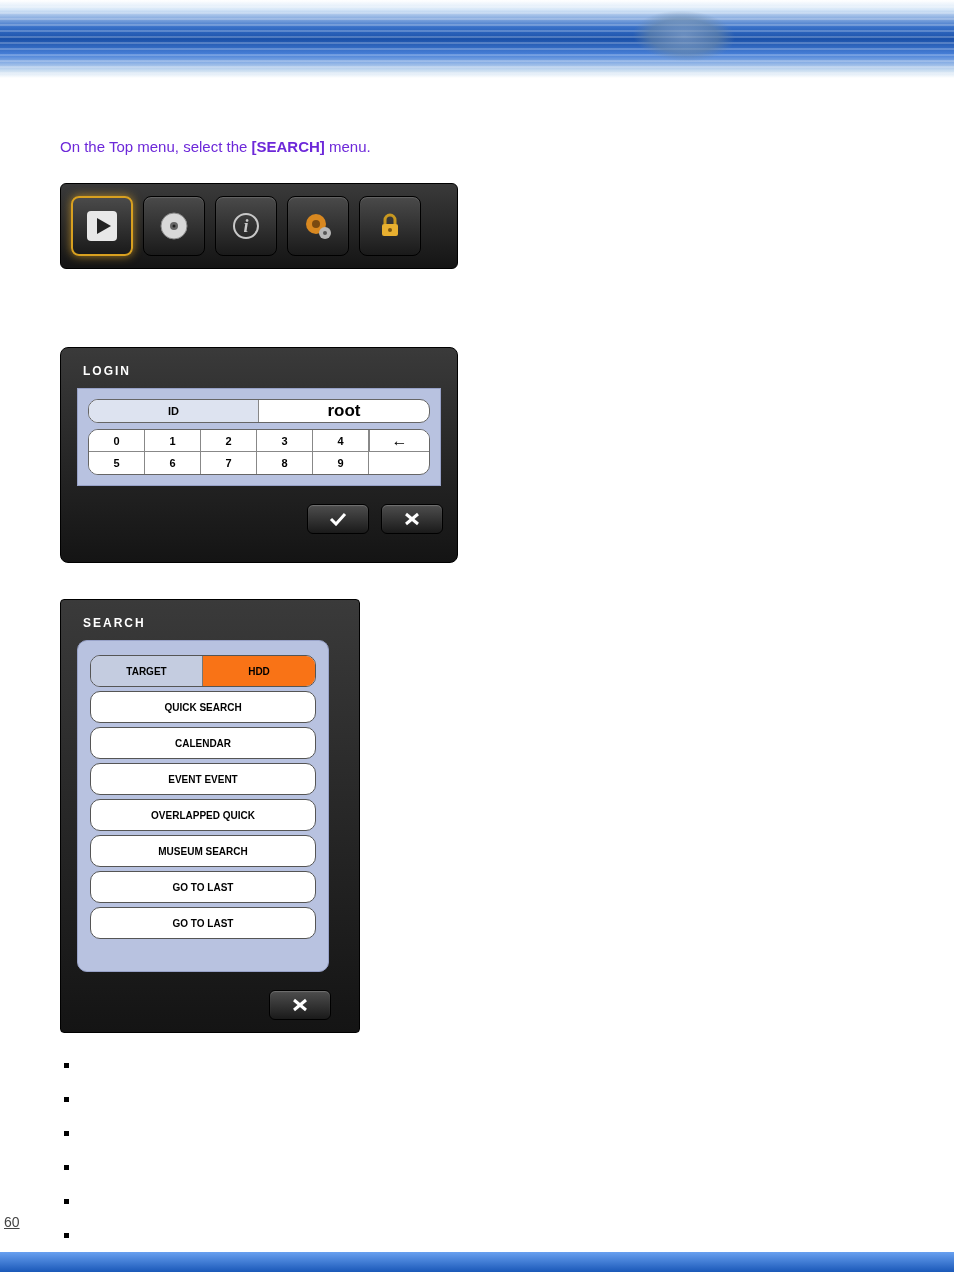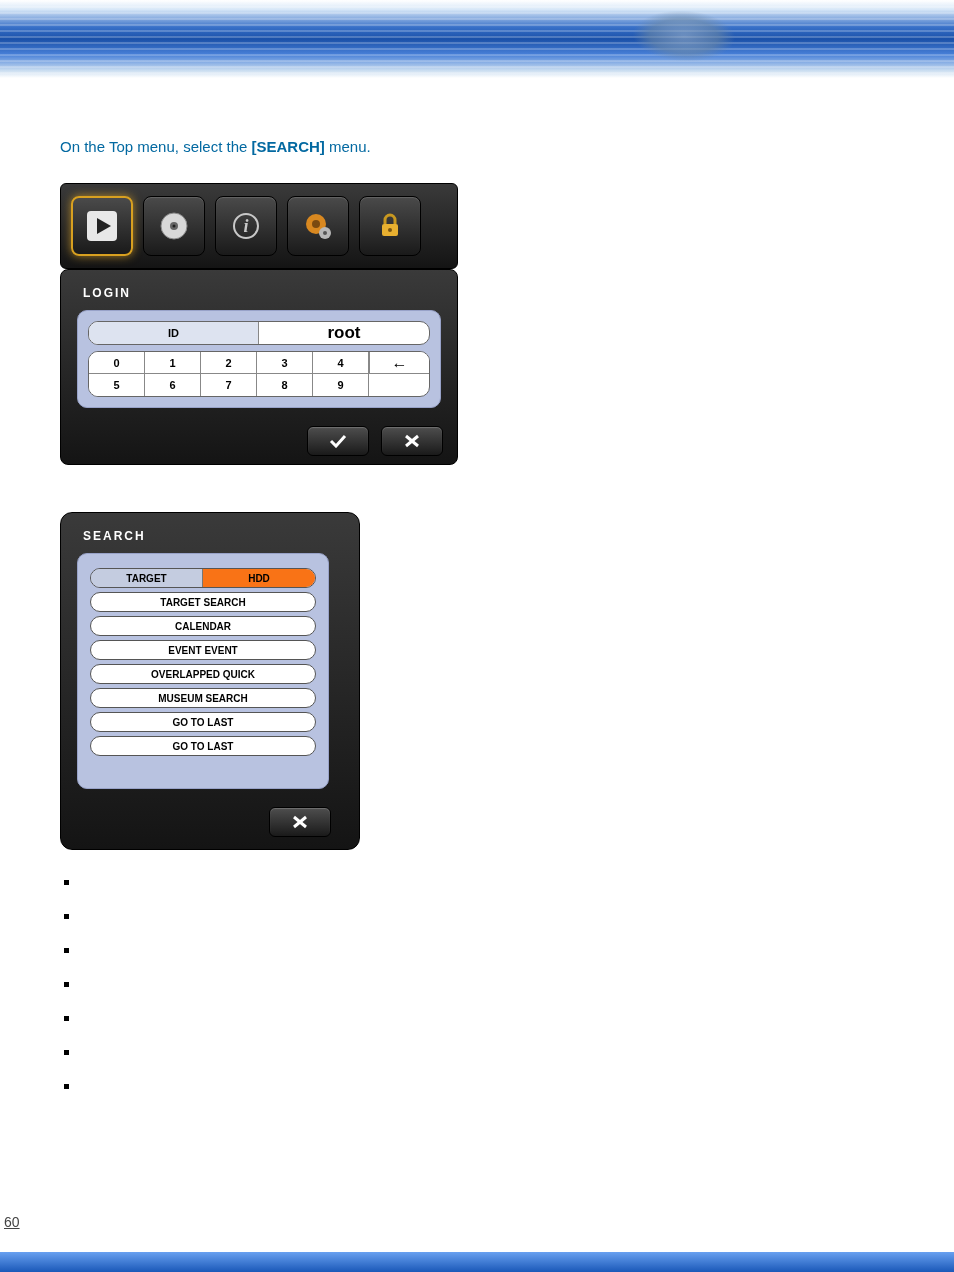--- a/index.html
+++ b/index.html
@@ -31,21 +31,21 @@
     background: radial-gradient(ellipse at center, #9ab0c8 0%, #6a88a8 40%, transparent 60%);
     border-radius: 50%;
     opacity: 0.6;
     transform: skewX(8deg);
   }
   .content {
     padding: 60px 60px 0 60px;
   }
   .instruction {
     font-size: 15px;
-    color: #0369a1;
+    color: #6d28d9;
     margin-bottom: 28px;
   }
   .instruction b { font-weight: bold; }
 
   
   .topmenu {
     width: 398px;
     height: 86px;
     background: linear-gradient(#3a3a3a, #141414);
     border: 1px solid #000;
@@ -66,37 +66,38 @@
     box-shadow: inset 0 1px 1px rgba(255,255,255,0.15);
   }
   .topmenu-btn.selected {
     border: 2px solid #d8a020;
     box-shadow: 0 0 10px rgba(230,170,40,0.7);
   }
   .topmenu-btn svg { width: 34px; height: 34px; }
 
   
   .login-panel {
+    margin-top: 78px;
     width: 398px;
     background: linear-gradient(#3a3a3a, #141414);
     border: 1px solid #000;
     border-radius: 8px;
-    padding: 0 0 8px 0;
+    padding: 0 0 28px 0;
   }
   .panel-title {
     color: #fff;
     font-size: 12px;
     letter-spacing: 2px;
     font-weight: bold;
     padding: 16px 22px 10px 22px;
   }
   .panel-body {
     background: #b8c2e0;
     border: 1px solid #98a2c8;
-    border-radius: 10px;
+    border-radius: 0;
     margin: 0 16px;
     padding: 10px 10px 10px 10px;
   }
   .login-row {
     display: flex;
     border: 1px solid #666;
     border-radius: 10px;
     overflow: hidden;
     margin-bottom: 6px;
     background: #fff;
@@ -174,41 +175,41 @@
     border-radius: 6px;
     display: flex;
     align-items: center;
     justify-content: center;
     box-shadow: inset 0 1px 1px rgba(255,255,255,0.2);
   }
   .action-btn svg { width: 18px; height: 14px; }
 
   
   .search-panel {
-    margin-top: 47px;
+    margin-top: 36px;
     width: 300px;
     background: linear-gradient(#3a3a3a, #141414);
     border: 1px solid #000;
-    border-radius: 12px;
+    border-radius: 4px;
     padding: 0 14px 12px 0;
   }
   .search-body {
     background: #b8c2e0;
     border: 1px solid #98a2c8;
     border-radius: 10px;
     margin: 0 16px;
     padding: 14px 12px 28px 12px;
     min-height: 230px;
   }
   .search-row {
     border: 1px solid #555;
     border-radius: 10px;
     background: #fff;
     margin-bottom: 4px;
-    height: 20px;
+    height: 32px;
     display: flex;
     align-items: center;
     justify-content: center;
     font-size: 10px;
     font-weight: bold;
     overflow: hidden;
   }
   .search-row.target {
     background: #d0d6e8;
   }
@@ -365,21 +366,21 @@
     </div>
   </div>
 
   <div class="search-panel">
     <div class="panel-title">SEARCH</div>
     <div class="search-body">
       <div class="search-row target">
         <div class="t-label">TARGET</div>
         <div class="t-value">HDD</div>
       </div>
-      <div class="search-row">TARGET SEARCH</div>
+      <div class="search-row">QUICK SEARCH</div>
       <div class="search-row">CALENDAR</div>
       <div class="search-row">EVENT EVENT</div>
       <div class="search-row">OVERLAPPED QUICK</div>
       <div class="search-row">MUSEUM SEARCH</div>
       <div class="search-row">GO TO LAST</div>
       <div class="search-row">GO TO LAST</div>
     </div>
     <div class="panel-actions">
       <div class="action-btn">
         <svg viewBox="0 0 18 14">

